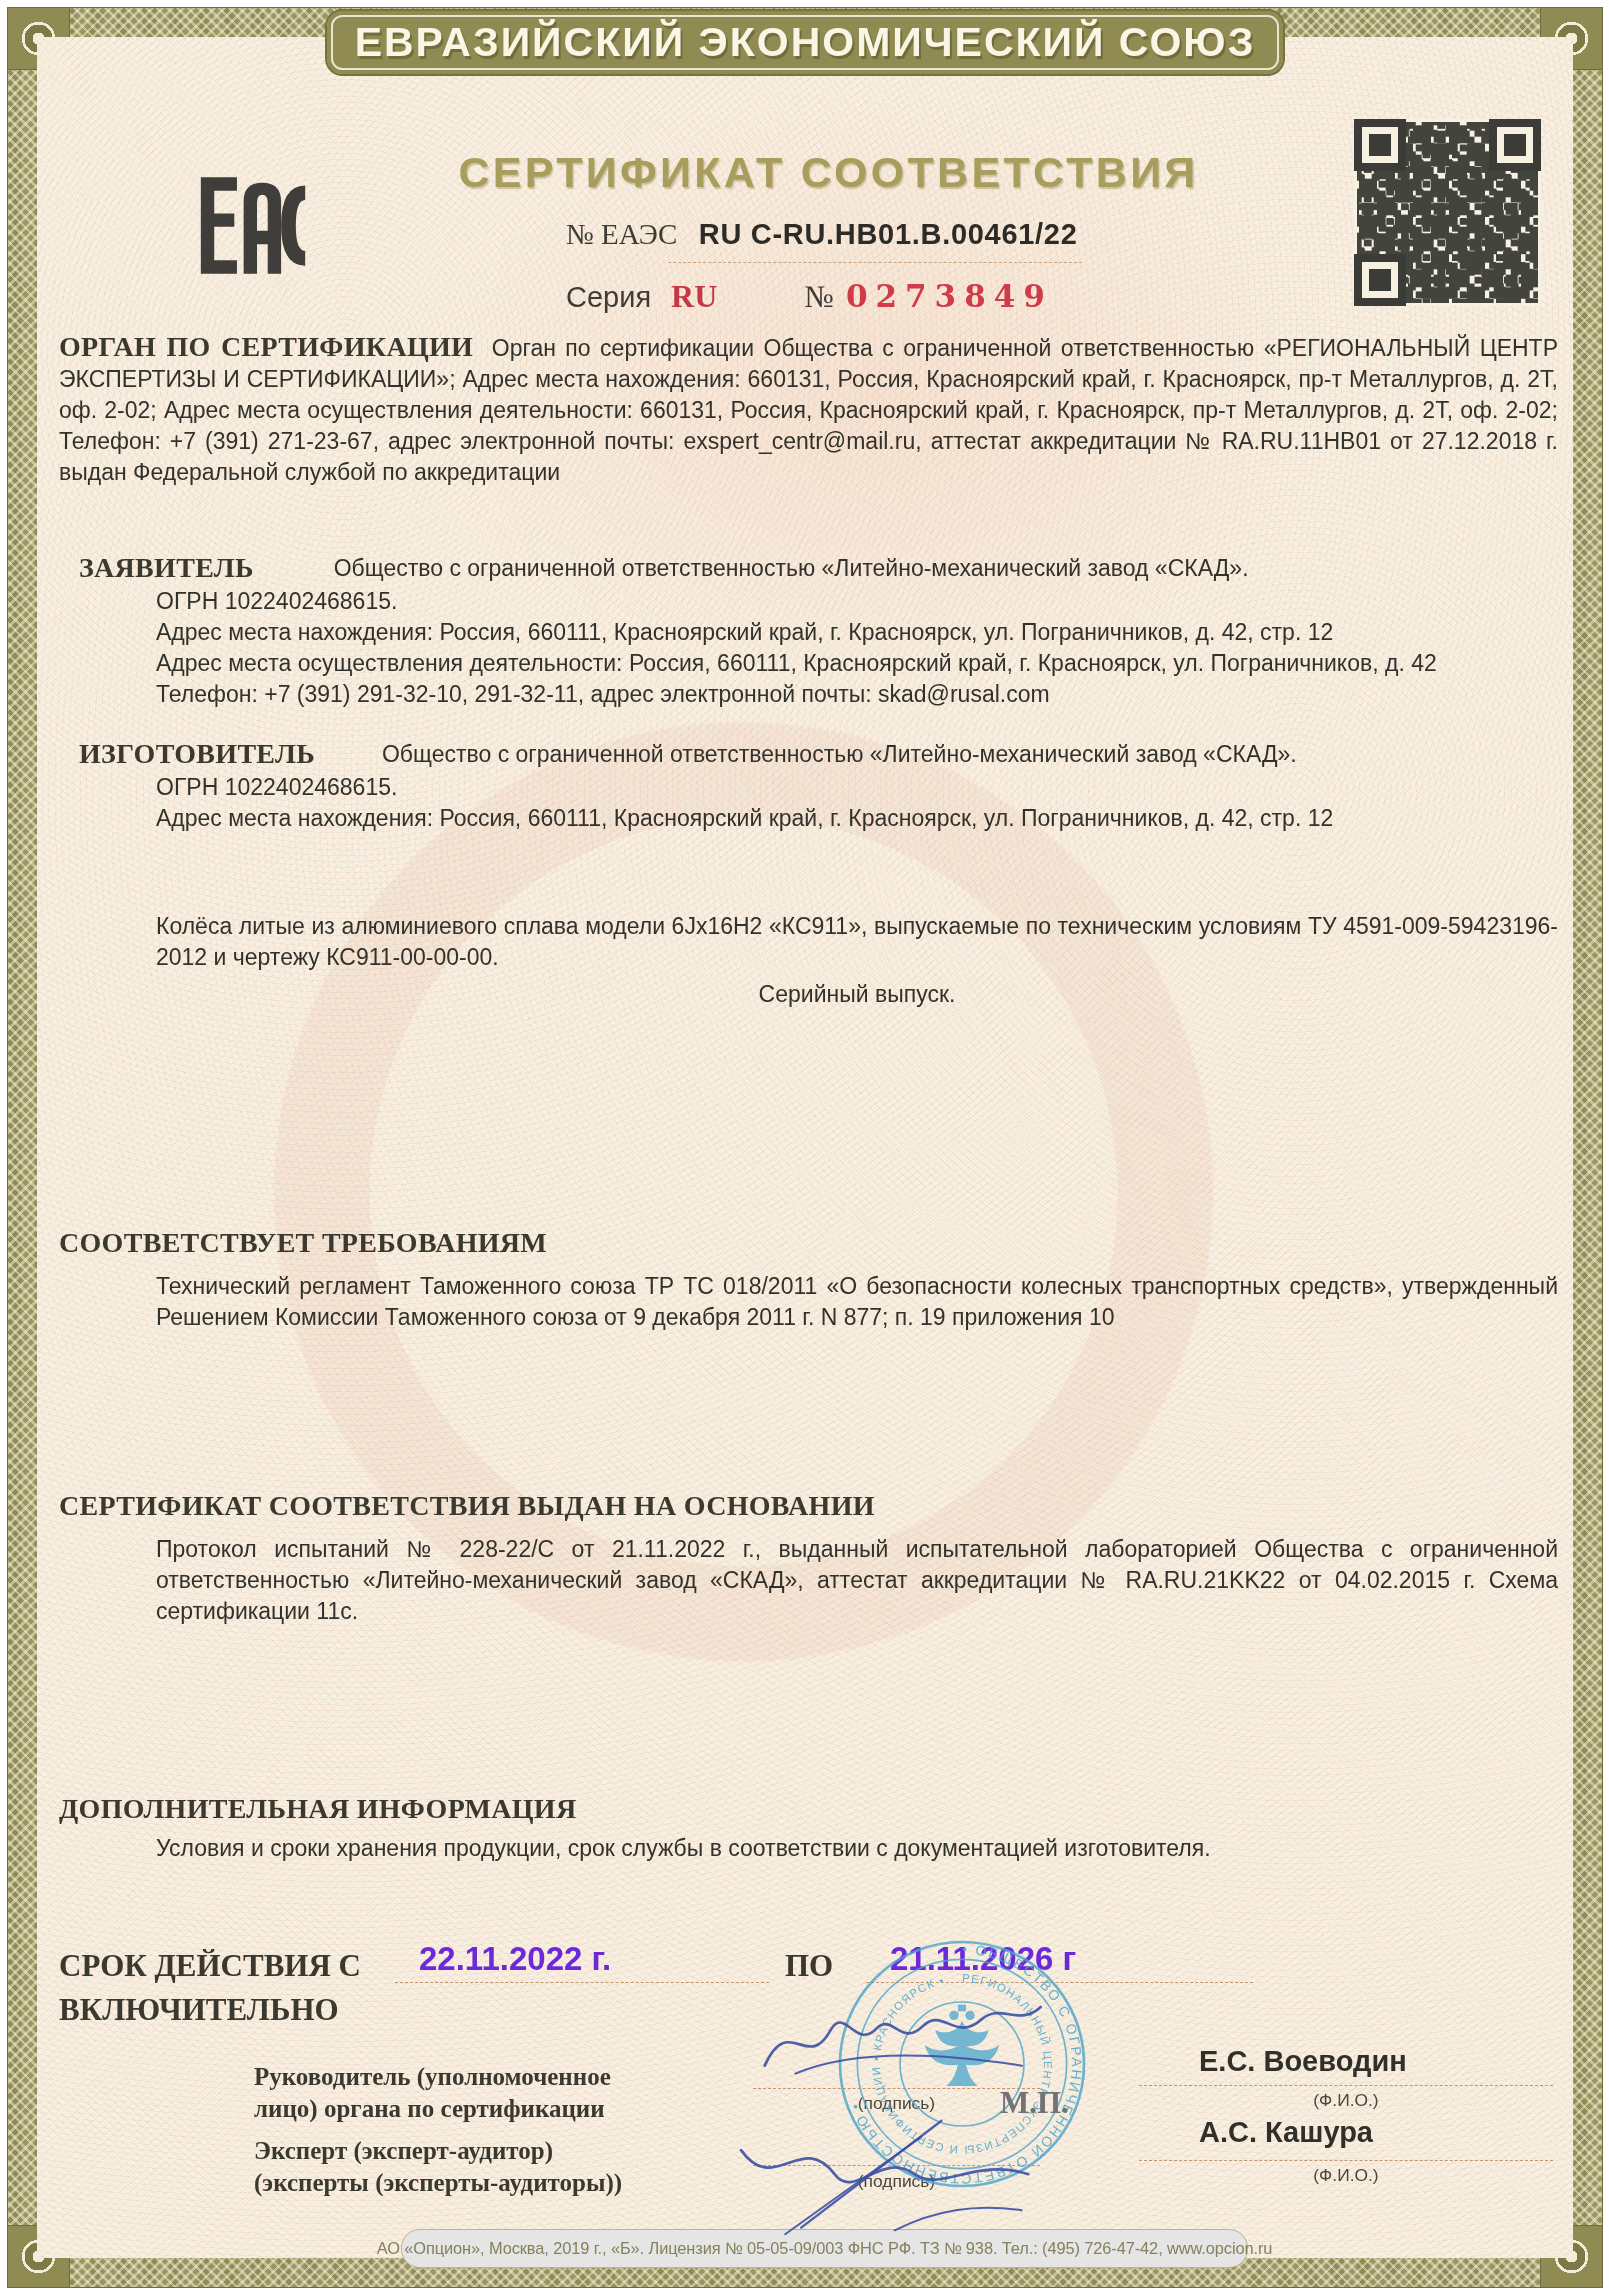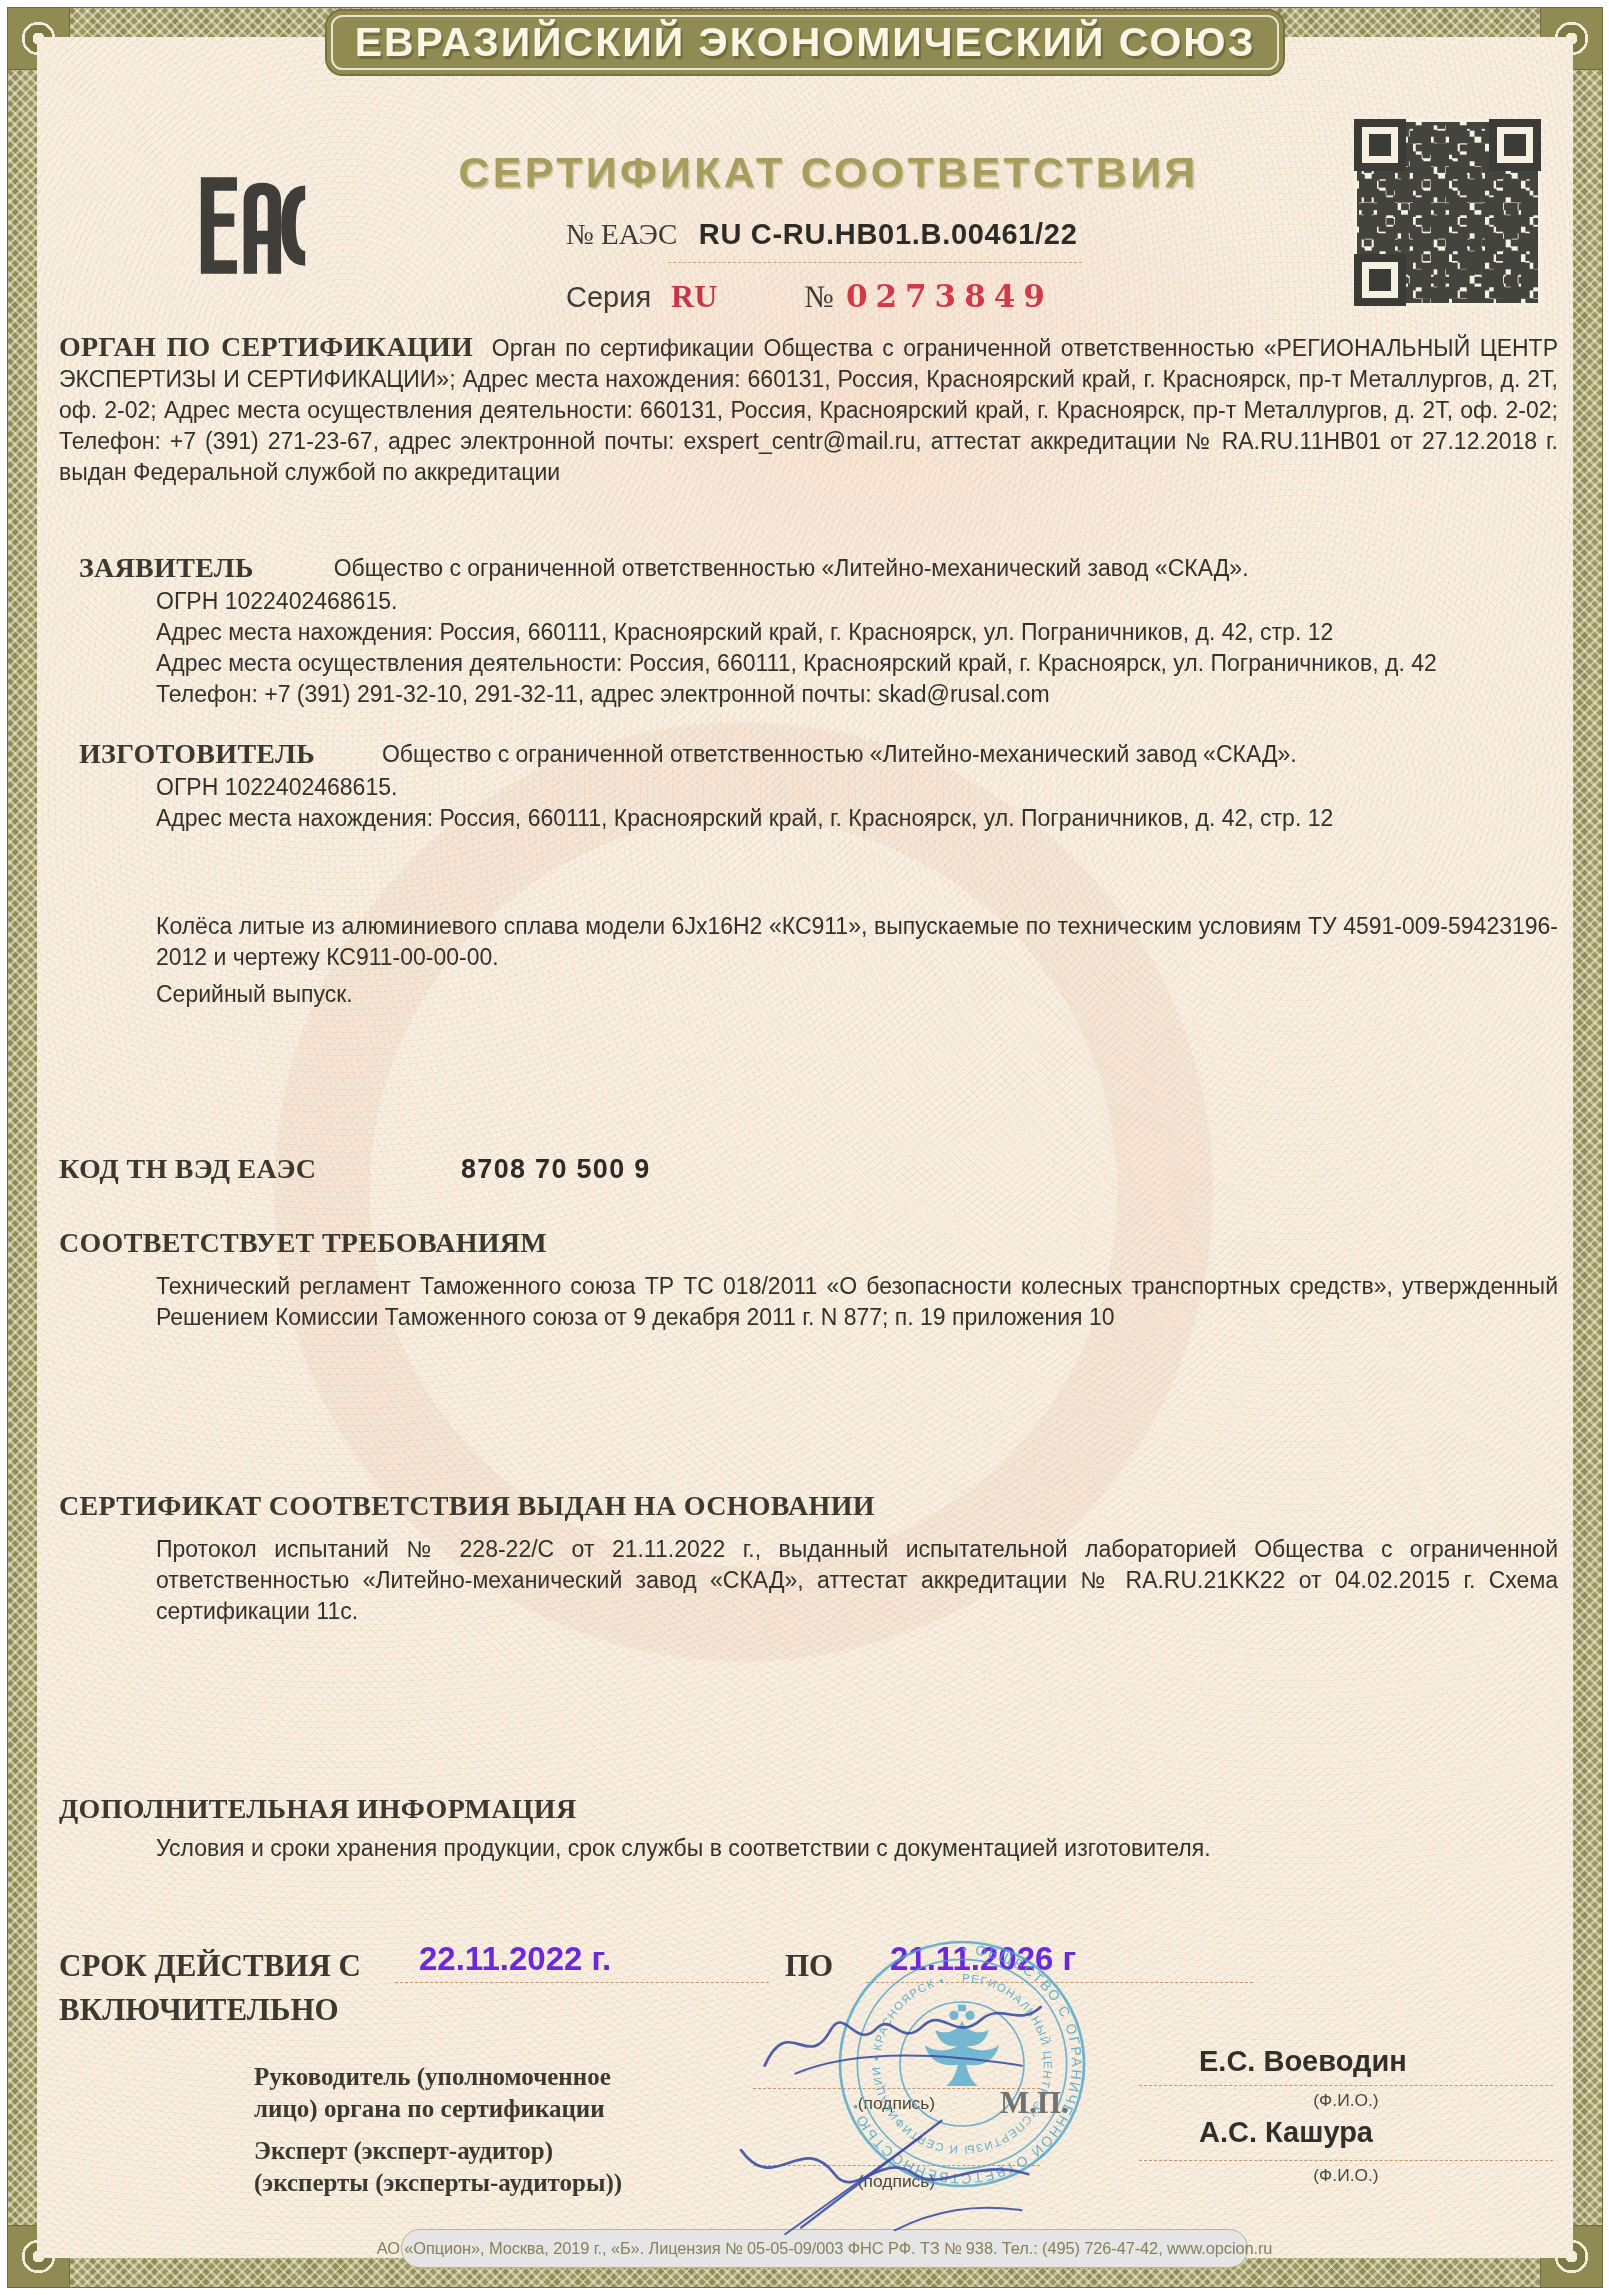--- a/index.html
+++ b/index.html
@@ -171,27 +171,23 @@
     <div class="lead">
         <span class="h" style="margin-right:67px">ИЗГОТОВИТЕЛЬ</span>
         <span class="name">Общество с ограниченной ответственностью «Литейно-механический завод «СКАД».</span>
       </div>
     <div class="ind" style="text-align:left">ОГРН 1022402468615.</div>
     <div class="ind" style="text-align:left;white-space:nowrap">Адрес места нахождения: Россия, 660111, Красноярский край, г. Красноярск, ул. Пограничников, д. 42, стр. 12</div>
   </div>
 
   <div class="sec" style="top:906px">
     <div class="ind just mt8" style="width:1402px">Колёса литые из алюминиевого сплава модели 6Jx16H2 «КС911», выпускаемые по техническим условиям ТУ 4591-009-59423196-2012 и чертежу КС911-00-00-00.</div>
-    <div class="ind mt8" style="text-align:left">Серийный выпуск.</div>
-  </div>
-
-  <div class="sec" style="top:1153px;height:40px">
-    <span class="h">КОД ТН ВЭД ЕАЭС</span>
-    <span class="code">8708 70 500 9</span>
-  </div>
+    <div class="ind mt8" style="text-align:center">Серийный выпуск.</div>
+  </div>
+
 
   <div class="sec" style="top:1225px">
     <div class="h-line"><span class="h">СООТВЕТСТВУЕТ ТРЕБОВАНИЯМ</span></div>
     <div class="ind just mt14" style="width:1402px">Технический регламент Таможенного союза ТР ТС 018/2011 «О безопасности колесных транспортных средств», утвержденный Решением Комиссии Таможенного союза от 9 декабря 2011 г. N 877; п. 19 приложения 10</div>
   </div>
 
   <div class="sec" style="top:1488px">
     <div class="h-line"><span class="h">СЕРТИФИКАТ СООТВЕТСТВИЯ ВЫДАН НА ОСНОВАНИИ</span></div>
     <div class="ind just mt14" style="width:1402px">Протокол испытаний № 228-22/С от 21.11.2022 г., выданный испытательной лабораторией Общества с ограниченной ответственностью «Литейно-механический завод «СКАД», аттестат аккредитации № RA.RU.21KK22 от 04.02.2015 г. Схема сертификации 11с.</div>
   </div>

